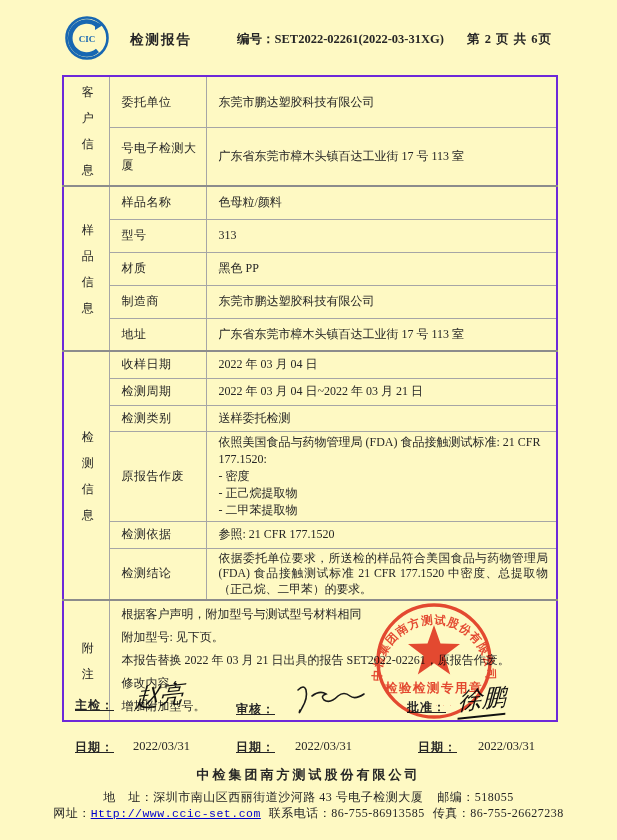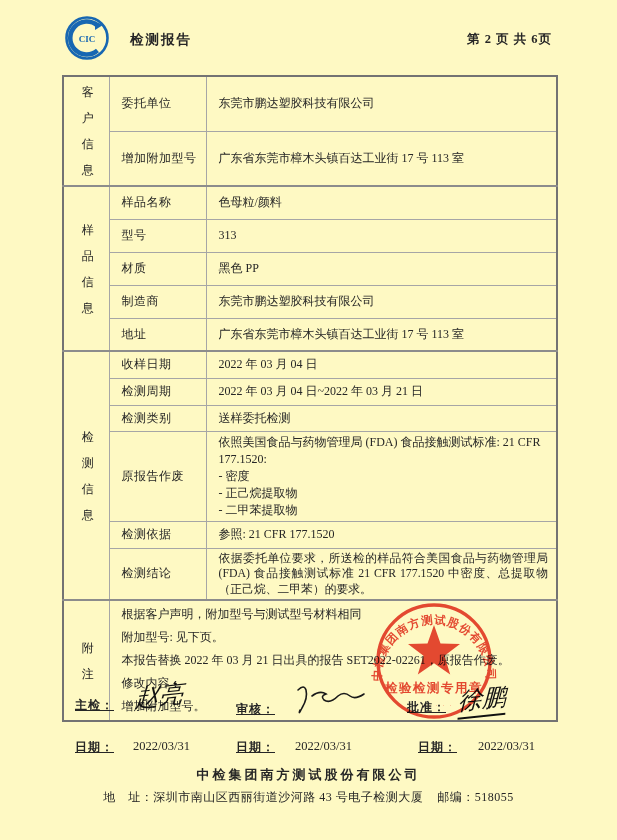--- a/index.html
+++ b/index.html
@@ -17,21 +17,21 @@
   .hdr-logo { position:absolute; left:62px; top:15px; width:50px; height:46px; }
   .hdr-title { position:absolute; left:130px; top:31px; font-size:13.5px; font-weight:bold; letter-spacing:2px; }
   .hdr-no { position:absolute; left:237px; top:31px; font-size:12.5px; font-weight:bold; }
   .hdr-page { position:absolute; left:467px; top:31px; font-size:12.5px; font-weight:bold; letter-spacing:1px; }
   
   table.report {
     position:absolute; left:62px; top:75px;
     width:494px; border-collapse:collapse; table-layout:fixed;
     font-size:12px;
   }
-  table.report { border:2px solid #737373; }
+  table.report { border:2px solid #6d28d9; }
   table.report td { border:1px solid #a6a6a6; vertical-align:middle; padding:2px 8px 2px 12px; }
   td.sec { text-align:center; padding:2px 2px; white-space:pre-line; line-height:26px; letter-spacing:1px; }
   td.lbl { padding-left:11px; letter-spacing:0.5px; }
   tr.sec-top td { border-top:2px solid #8c8c8c; }
   .pre { white-space:pre-line; }
   td.items-cell { line-height:17px; padding-top:5px; padding-bottom:5px; }
   td.concl-cell { line-height:15.5px; font-size:11.8px; text-align:justify; padding-top:3px; padding-bottom:3px; padding-right:6px;border-radius:15px; }
   td.note-cell { line-height:23px; padding-top:4px; padding-bottom:4px; }
   .h35 { height:35px; } .h33 { height:33px; } .h27 { height:27px; } .h26 { height:26px; }
   .h83 { height:83px; } .h46 { height:46px; } .h116 { height:116px; }
@@ -56,37 +56,38 @@
 
 <div class="page">
 
   <svg class="hdr-logo" viewBox="0 0 50 46">
     <circle cx="25" cy="23" r="20.5" fill="none" stroke="#1767b2" stroke-width="2.6"></circle>
     <path d="M 35.5,10.5 A 16.5,16.5 0 1 0 35.5,35.5" fill="none" stroke="#1767b2" stroke-width="4.6"></path>
     <polygon points="33,6.5 41,10 33,15" fill="#1767b2"></polygon>
     <text x="25" y="26.5" text-anchor="middle" font-size="9" font-weight="bold" fill="#1767b2" font-family="'Liberation Serif',serif">CIC</text>
   </svg>
   <div class="hdr-title">检测报告</div>
+  <div class="hdr-no"><span>编号：</span><span>SET2022-02261(2022-03-31XG)</span></div>
   <div class="hdr-page">第 2 页 共 6页</div>
 
   <table class="report">
     <colgroup>
         <col style="width:46px">
         <col style="width:97px">
         <col style="width:351px">
       </colgroup>
     <tbody>
       <tr class="h35">
         <td class="sec" rowspan="2">客户
 信息</td>
         <td class="lbl">委托单位</td>
         <td>东莞市鹏达塑胶科技有限公司</td>
       </tr>
       <tr class="h35">
-        <td class="lbl">增加附加型号</td>
+        <td class="lbl">号电子检测大厦</td>
         <td>广东省东莞市樟木头镇百达工业街 17 号 113 室</td>
       </tr>
       <tr class="h33 sec-top">
         <td class="sec" rowspan="5">样品
 信息</td>
         <td class="lbl">样品名称</td>
         <td>色母粒/颜料</td>
       </tr>
       <tr class="h33">
         <td class="lbl">型号</td>
@@ -177,14 +178,17 @@
       <textPath href="#ringArc" startOffset="50%" text-anchor="middle">中检集团南方测试股份有限公司</textPath>
     </text>
     <text x="63" y="97" text-anchor="middle" font-size="12.5" font-weight="bold" fill="#e23b2e" letter-spacing="1.5" font-family="'Liberation Serif',serif">检验检测专用章</text>
     <text x="63" y="112" text-anchor="middle" font-size="5" fill="#e23b2e" letter-spacing="2">· · · · · ·</text>
   </svg>
 
   <div class="ft-company">中检集团南方测试股份有限公司</div>
   <div class="ft-line ft-addr">
     <span>地　址：</span><span>深圳市南山区西丽街道沙河路 43 号电子检测大厦</span><span class="gap"></span><span>邮编：</span><span>518055</span>
   </div>
+  <div class="ft-line ft-web">
+    <span>网址：</span><a href="#">Http://www.ccic-set.com</a><span class="gap-s"></span><span>联系电话：</span><span>86-755-86913585</span><span class="gap-s"></span><span>传真：</span><span>86-755-26627238</span>
+  </div>
 
 </div>
 
 </body></html>

